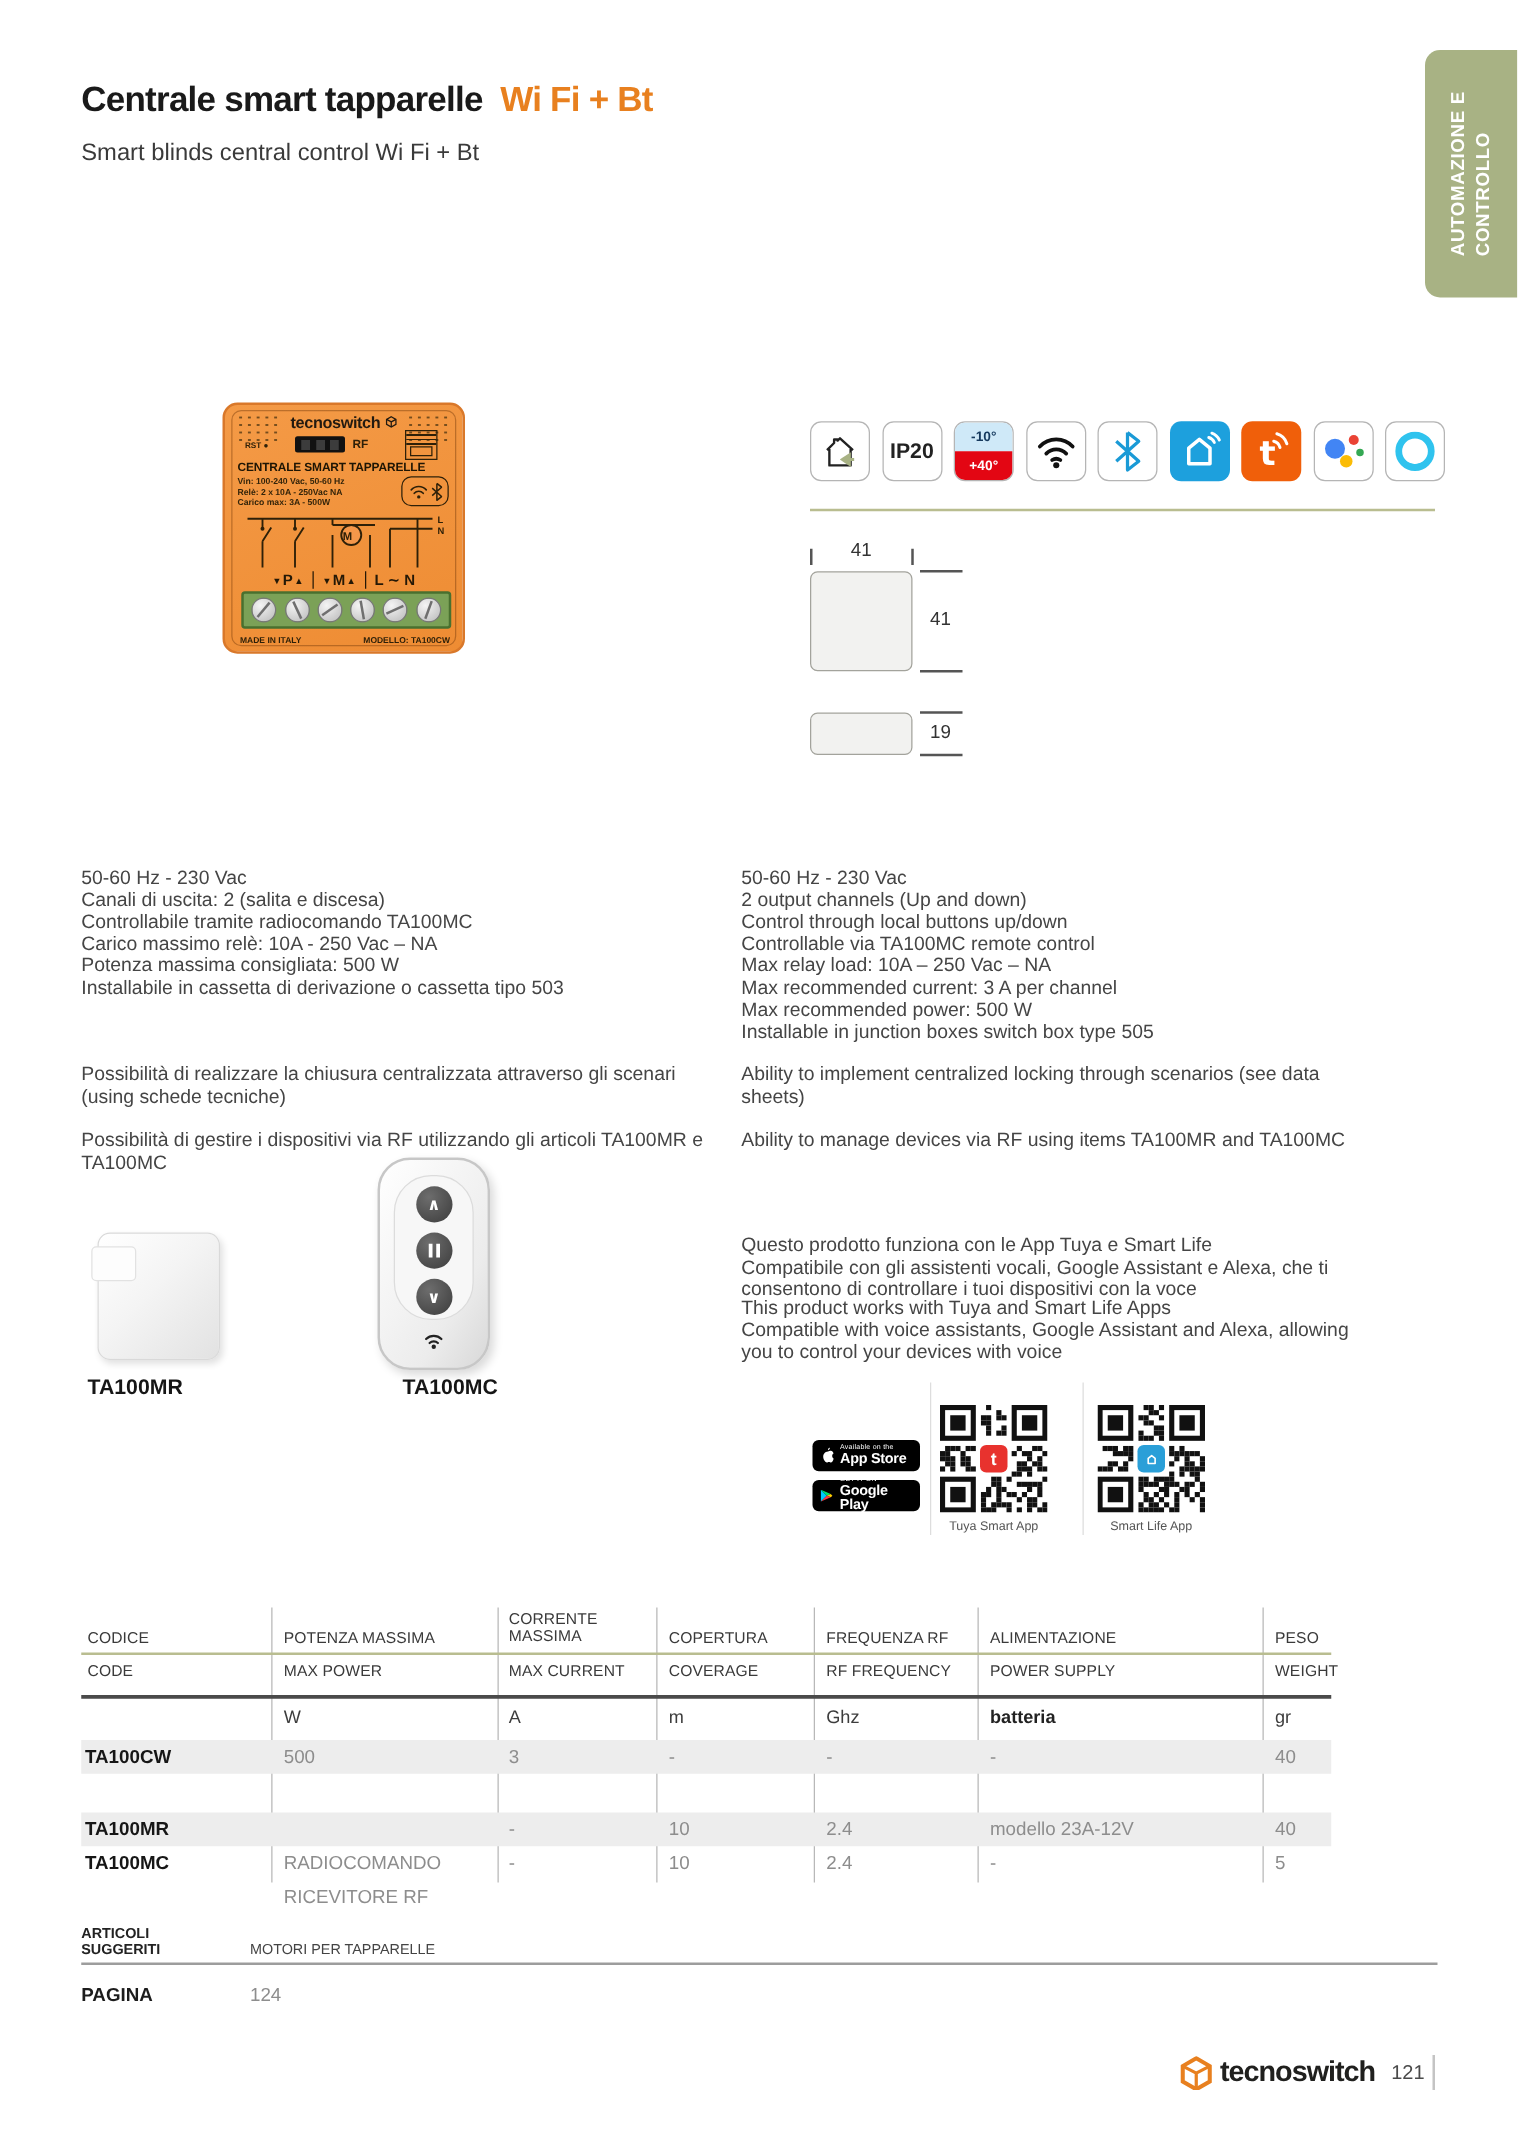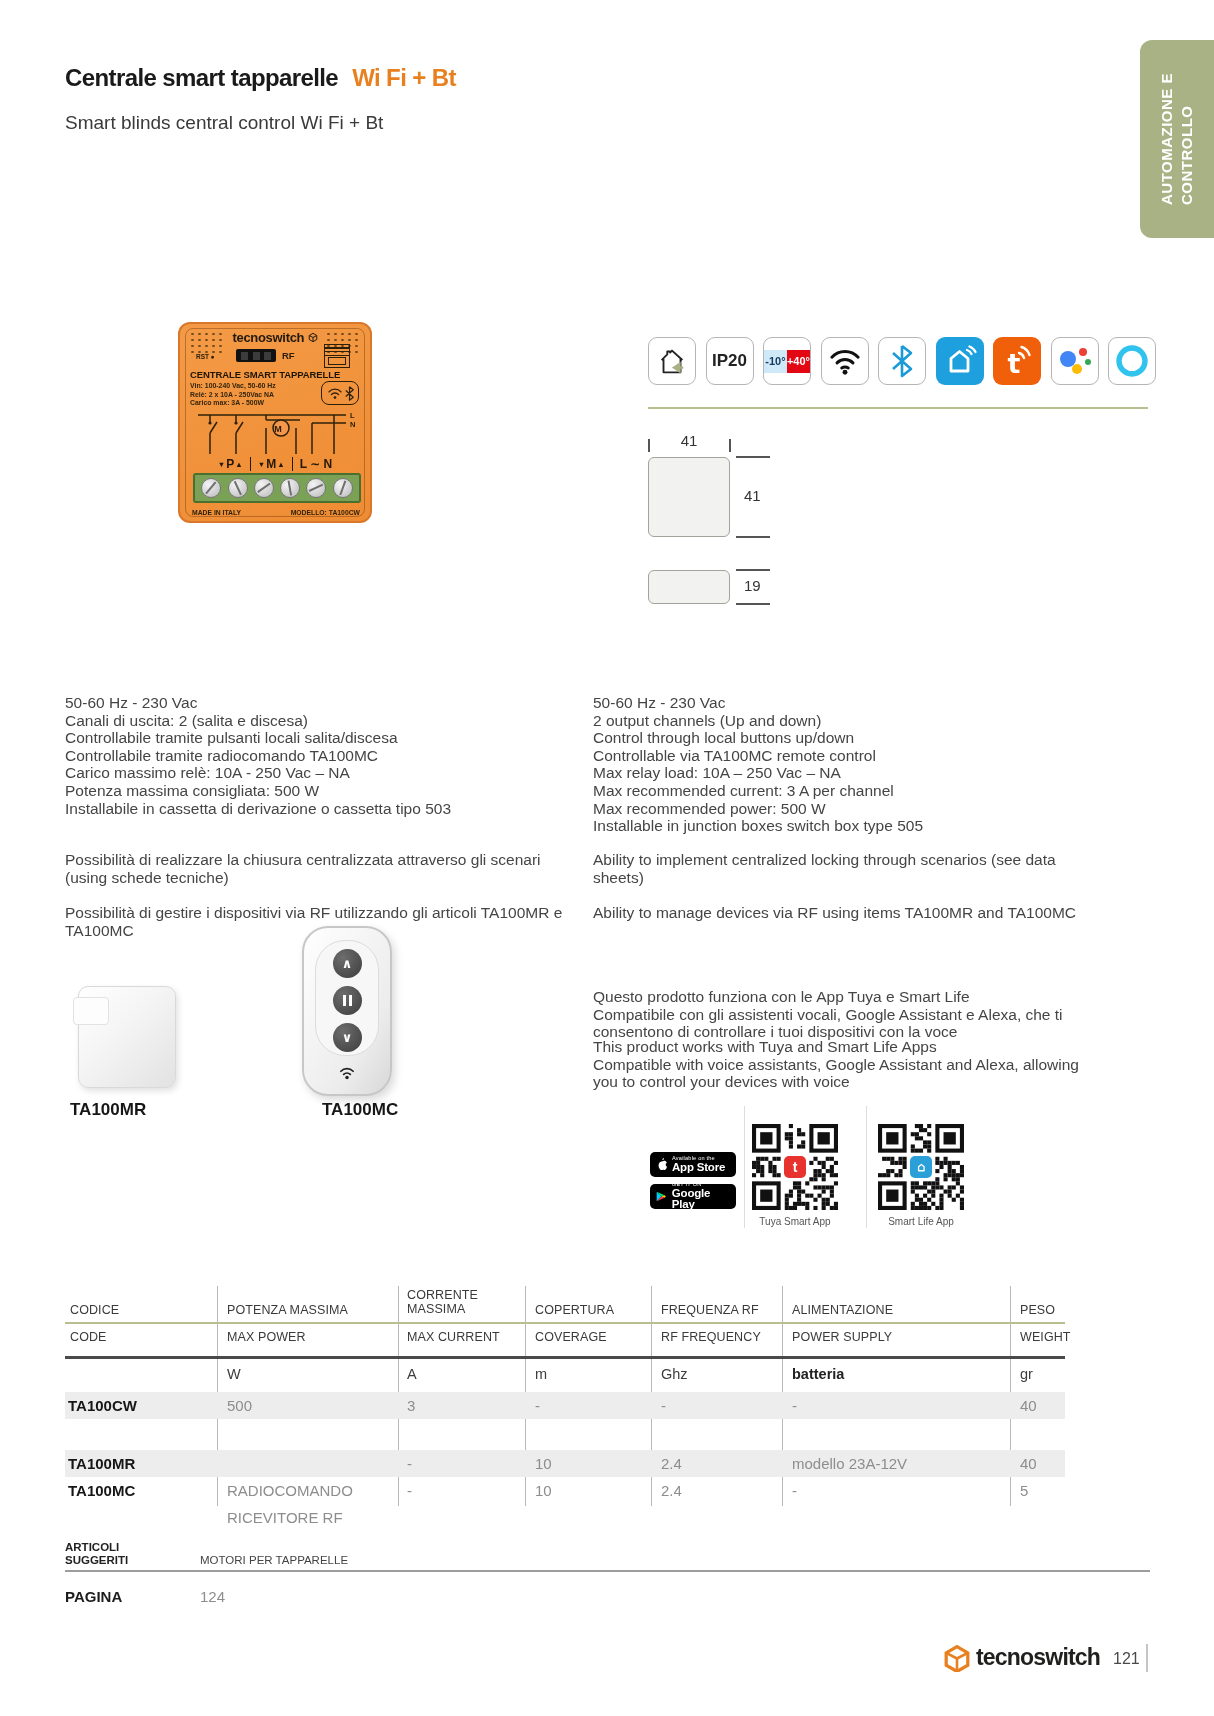--- a/index.html
+++ b/index.html
@@ -1,21 +1,21 @@
 <!DOCTYPE html>
 <html><head>
 <meta charset="utf-8">
 <style>
   html,body{margin:0;padding:0;background:#fff;}
   .page{position:relative;width:1214px;height:1716px;background:#fff;overflow:hidden;
         font-family:"Liberation Sans","DejaVu Sans",sans-serif;color:#1a1a1a;}
   .abs{position:absolute;}
 
   
-  .title{left:65px;top:64px;font-size:24px;font-weight:bold;letter-spacing:-0.6px;white-space:nowrap;}
+  .title{left:65px;top:64px;font-size:28px;font-weight:bold;letter-spacing:-0.6px;white-space:nowrap;}
   .title .accent{color:#e8801f;margin-left:14px;}
   .subtitle{left:65px;top:112px;font-size:19px;color:#3a3a3a;}
 
   
   .tab{left:1140px;top:40px;width:74px;height:198px;background:#a8b284;border-radius:12px 0 0 12px;}
   .tab-text{position:absolute;top:50%;left:50%;transform:translate(-50%,-50%) rotate(-90deg);
             color:#fff;font-weight:bold;font-size:15px;line-height:20px;letter-spacing:.5px;white-space:nowrap;}
 
   
   .device{left:178px;top:322px;width:194px;height:201px;background:linear-gradient(160deg,#f49a46,#ee8c33);
@@ -49,21 +49,21 @@
   .screw i{position:absolute;left:50%;top:50%;width:2.4px;height:15px;background:#6f6f6f;}
   .dev-bottom{position:absolute;left:12px;right:10px;top:185px;display:flex;justify-content:space-between;
               font-size:6.8px;font-weight:bold;color:#2c1f08;}
 
   
   .icons-row{left:648px;top:337px;display:flex;gap:9.5px;}
   .cicon{width:48px;height:48px;border:1.6px solid #b5b5b5;border-radius:9px;background:#fff;box-sizing:border-box;
          display:flex;align-items:center;justify-content:center;position:relative;overflow:hidden;}
   .cicon.filled{border:none;}
   .ip20{font-size:17px;font-weight:bold;color:#222;}
-  .temp{flex-direction:row;padding:0;}
+  .temp{flex-direction:column;padding:0;}
   .temp .t-top{width:100%;height:50%;background:#cfe9f8;color:#163a5e;display:flex;align-items:center;justify-content:center;
                font-size:11px;font-weight:bold;}
   .temp .t-bot{width:100%;height:50%;background:#e30613;color:#fff;display:flex;align-items:center;justify-content:center;
                font-size:11px;font-weight:bold;}
   .smartlife{background:#1da0dd;}
   .tuya{background:#f05f0a;}
   .tuya .t-letter{color:#fff;font-size:27px;font-weight:bold;font-family:"DejaVu Sans",sans-serif;margin-top:4px;margin-left:-6px;}
   .ga-dot{position:absolute;border-radius:50%;}
 
   
@@ -307,21 +307,20 @@
   <div class="abs dim-tick-h" style="left:736px;top:536px;"></div>
   <div class="abs dim-label" style="left:744px;top:487px;">41</div>
   <div class="abs dim-box dim-slim"></div>
   <div class="abs dim-tick-h" style="left:736px;top:569px;"></div>
   <div class="abs dim-tick-h" style="left:736px;top:603px;"></div>
   <div class="abs dim-label" style="left:744px;top:577px;">19</div>
 
   <div class="abs txt col-it" style="top:694px;">
     <div>50-60 Hz - 230 Vac</div>
     <div>Canali di uscita: 2 (salita e discesa)</div>
-    <div>Controllabile tramite pulsanti locali salita/discesa</div>
     <div>Controllabile tramite radiocomando TA100MC</div>
     <div>Carico massimo relè: 10A - 250 Vac – NA</div>
     <div>Potenza massima consigliata: 500 W</div>
     <div>Installabile in cassetta di derivazione o cassetta tipo 503</div>
   </div>
   <div class="abs txt col-it" style="top:851px;">Possibilità di realizzare la chiusura centralizzata attraverso gli scenari (using schede tecniche)</div>
   <div class="abs txt col-it" style="top:904px;">Possibilità di gestire i dispositivi via RF utilizzando gli articoli TA100MR e TA100MC</div>
 
   <div class="abs txt col-en" style="top:694px;">
     <div>50-60 Hz - 230 Vac</div>

